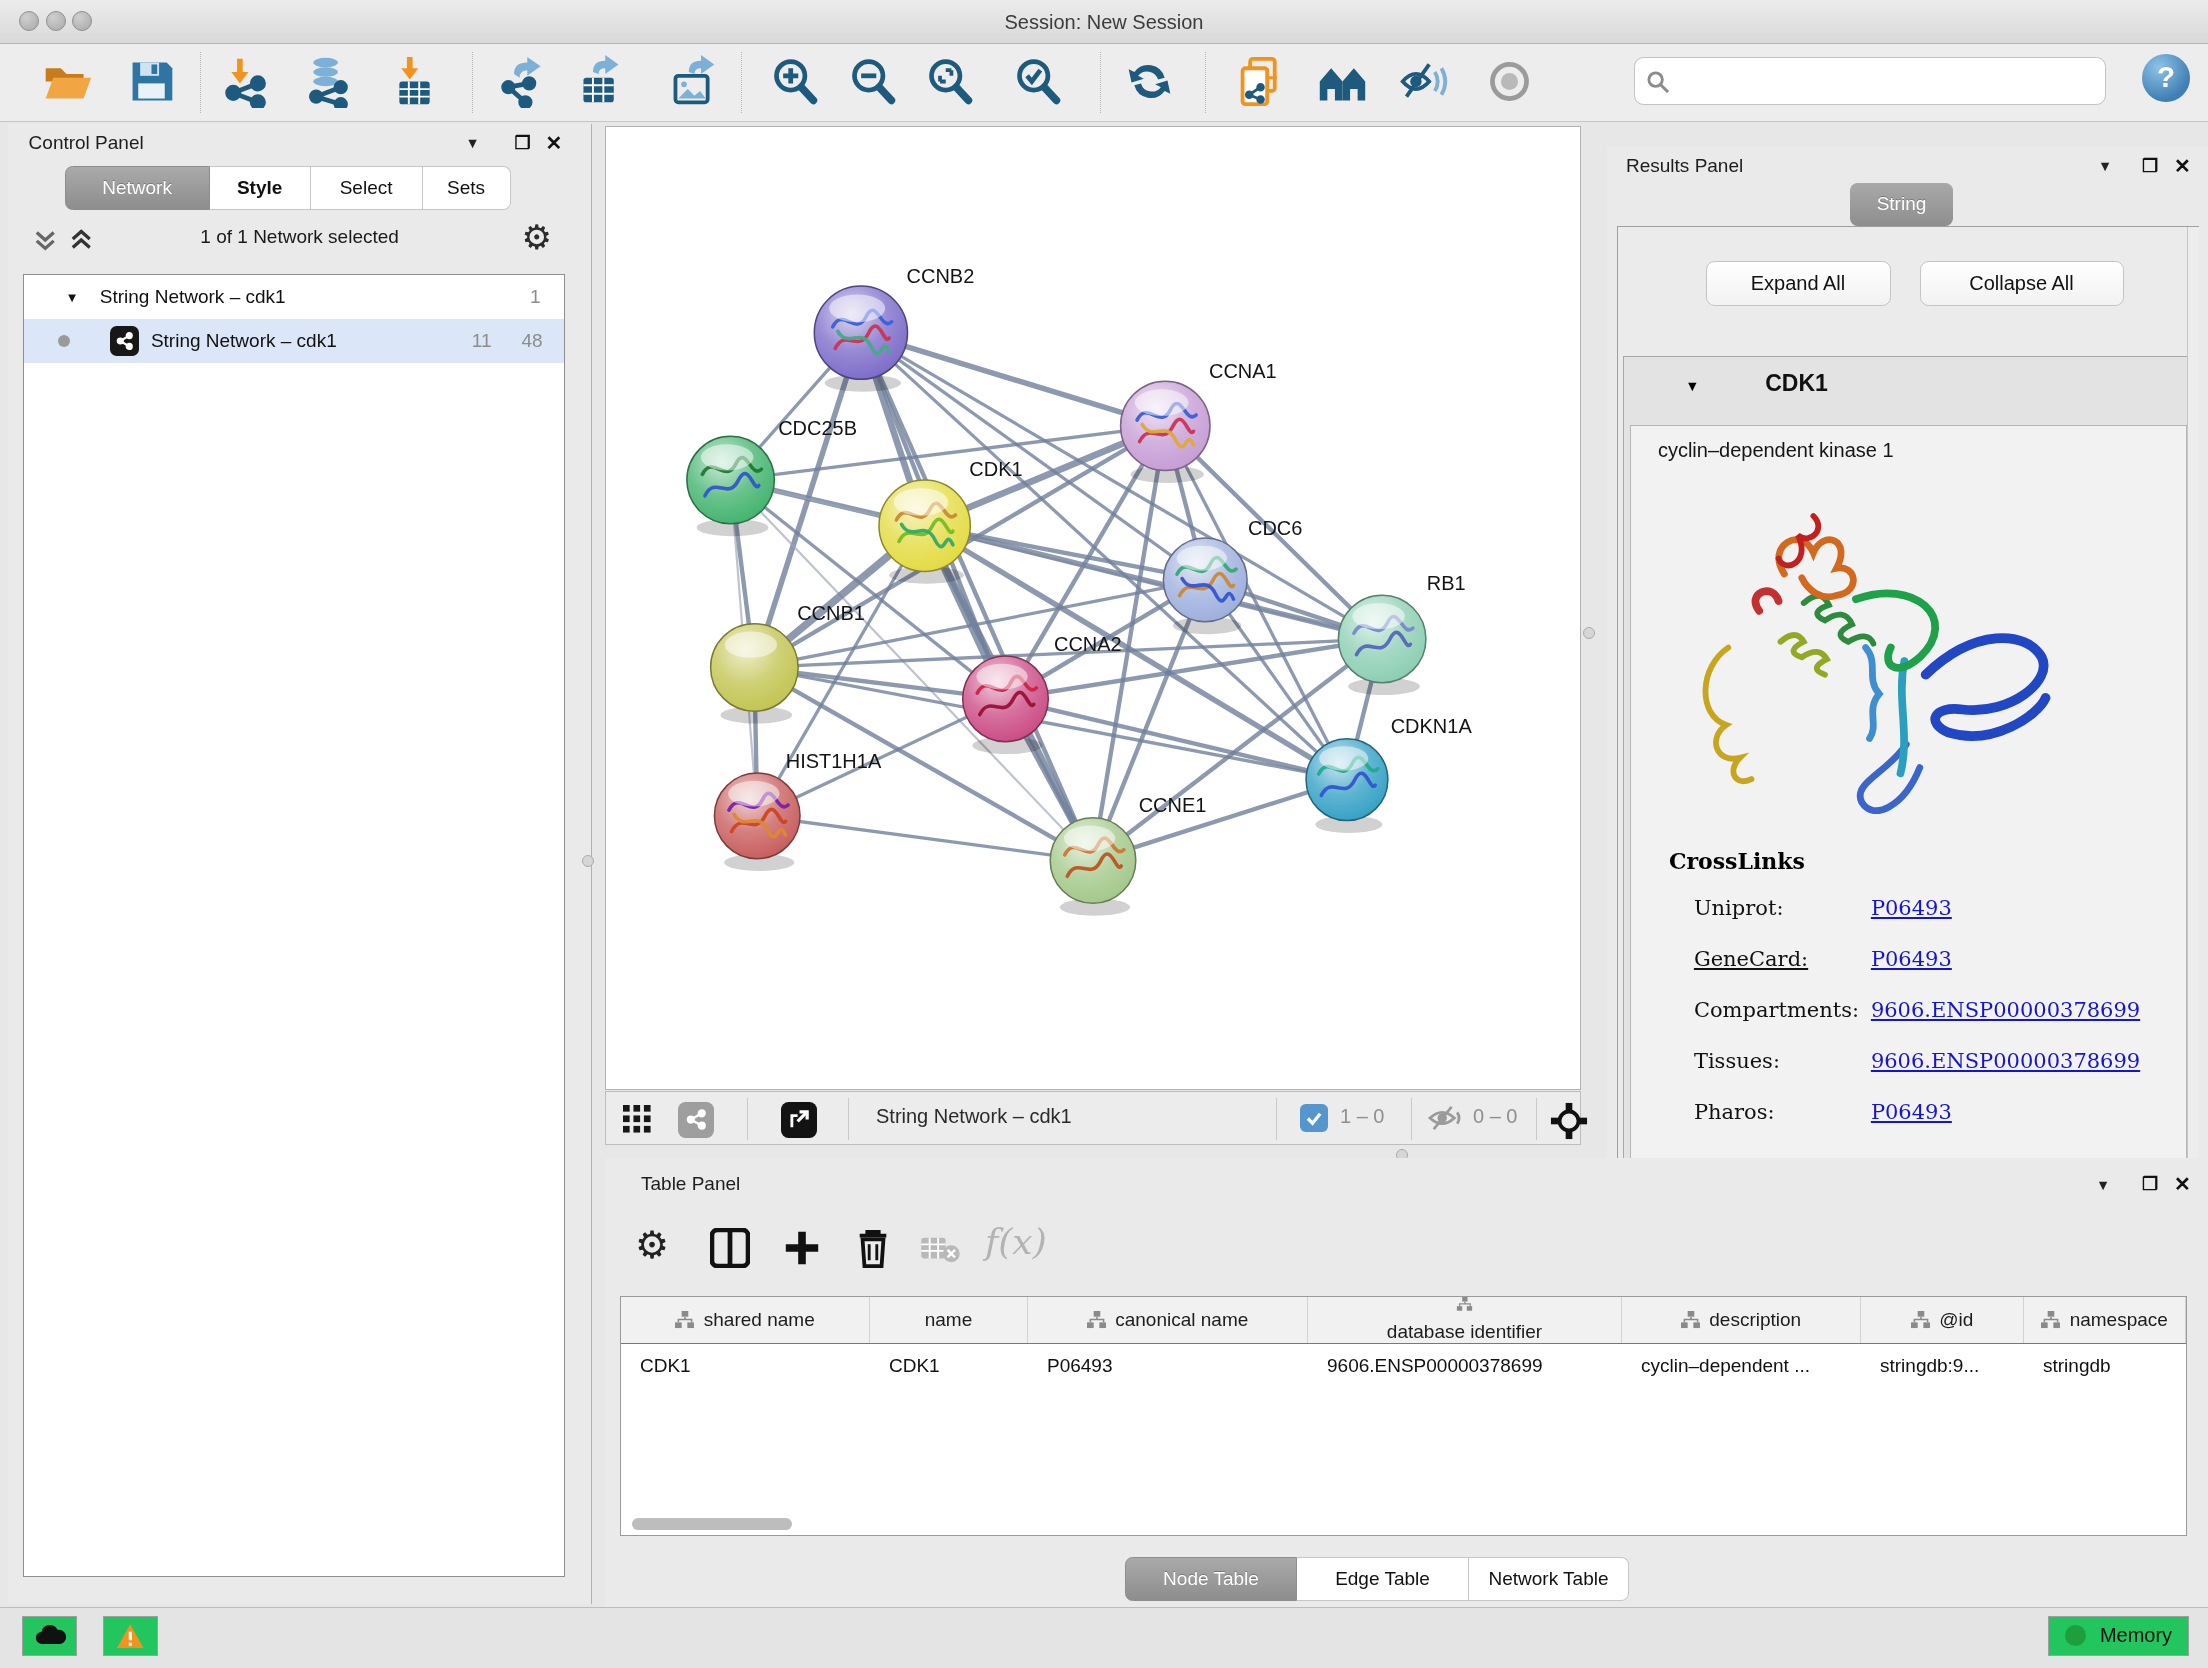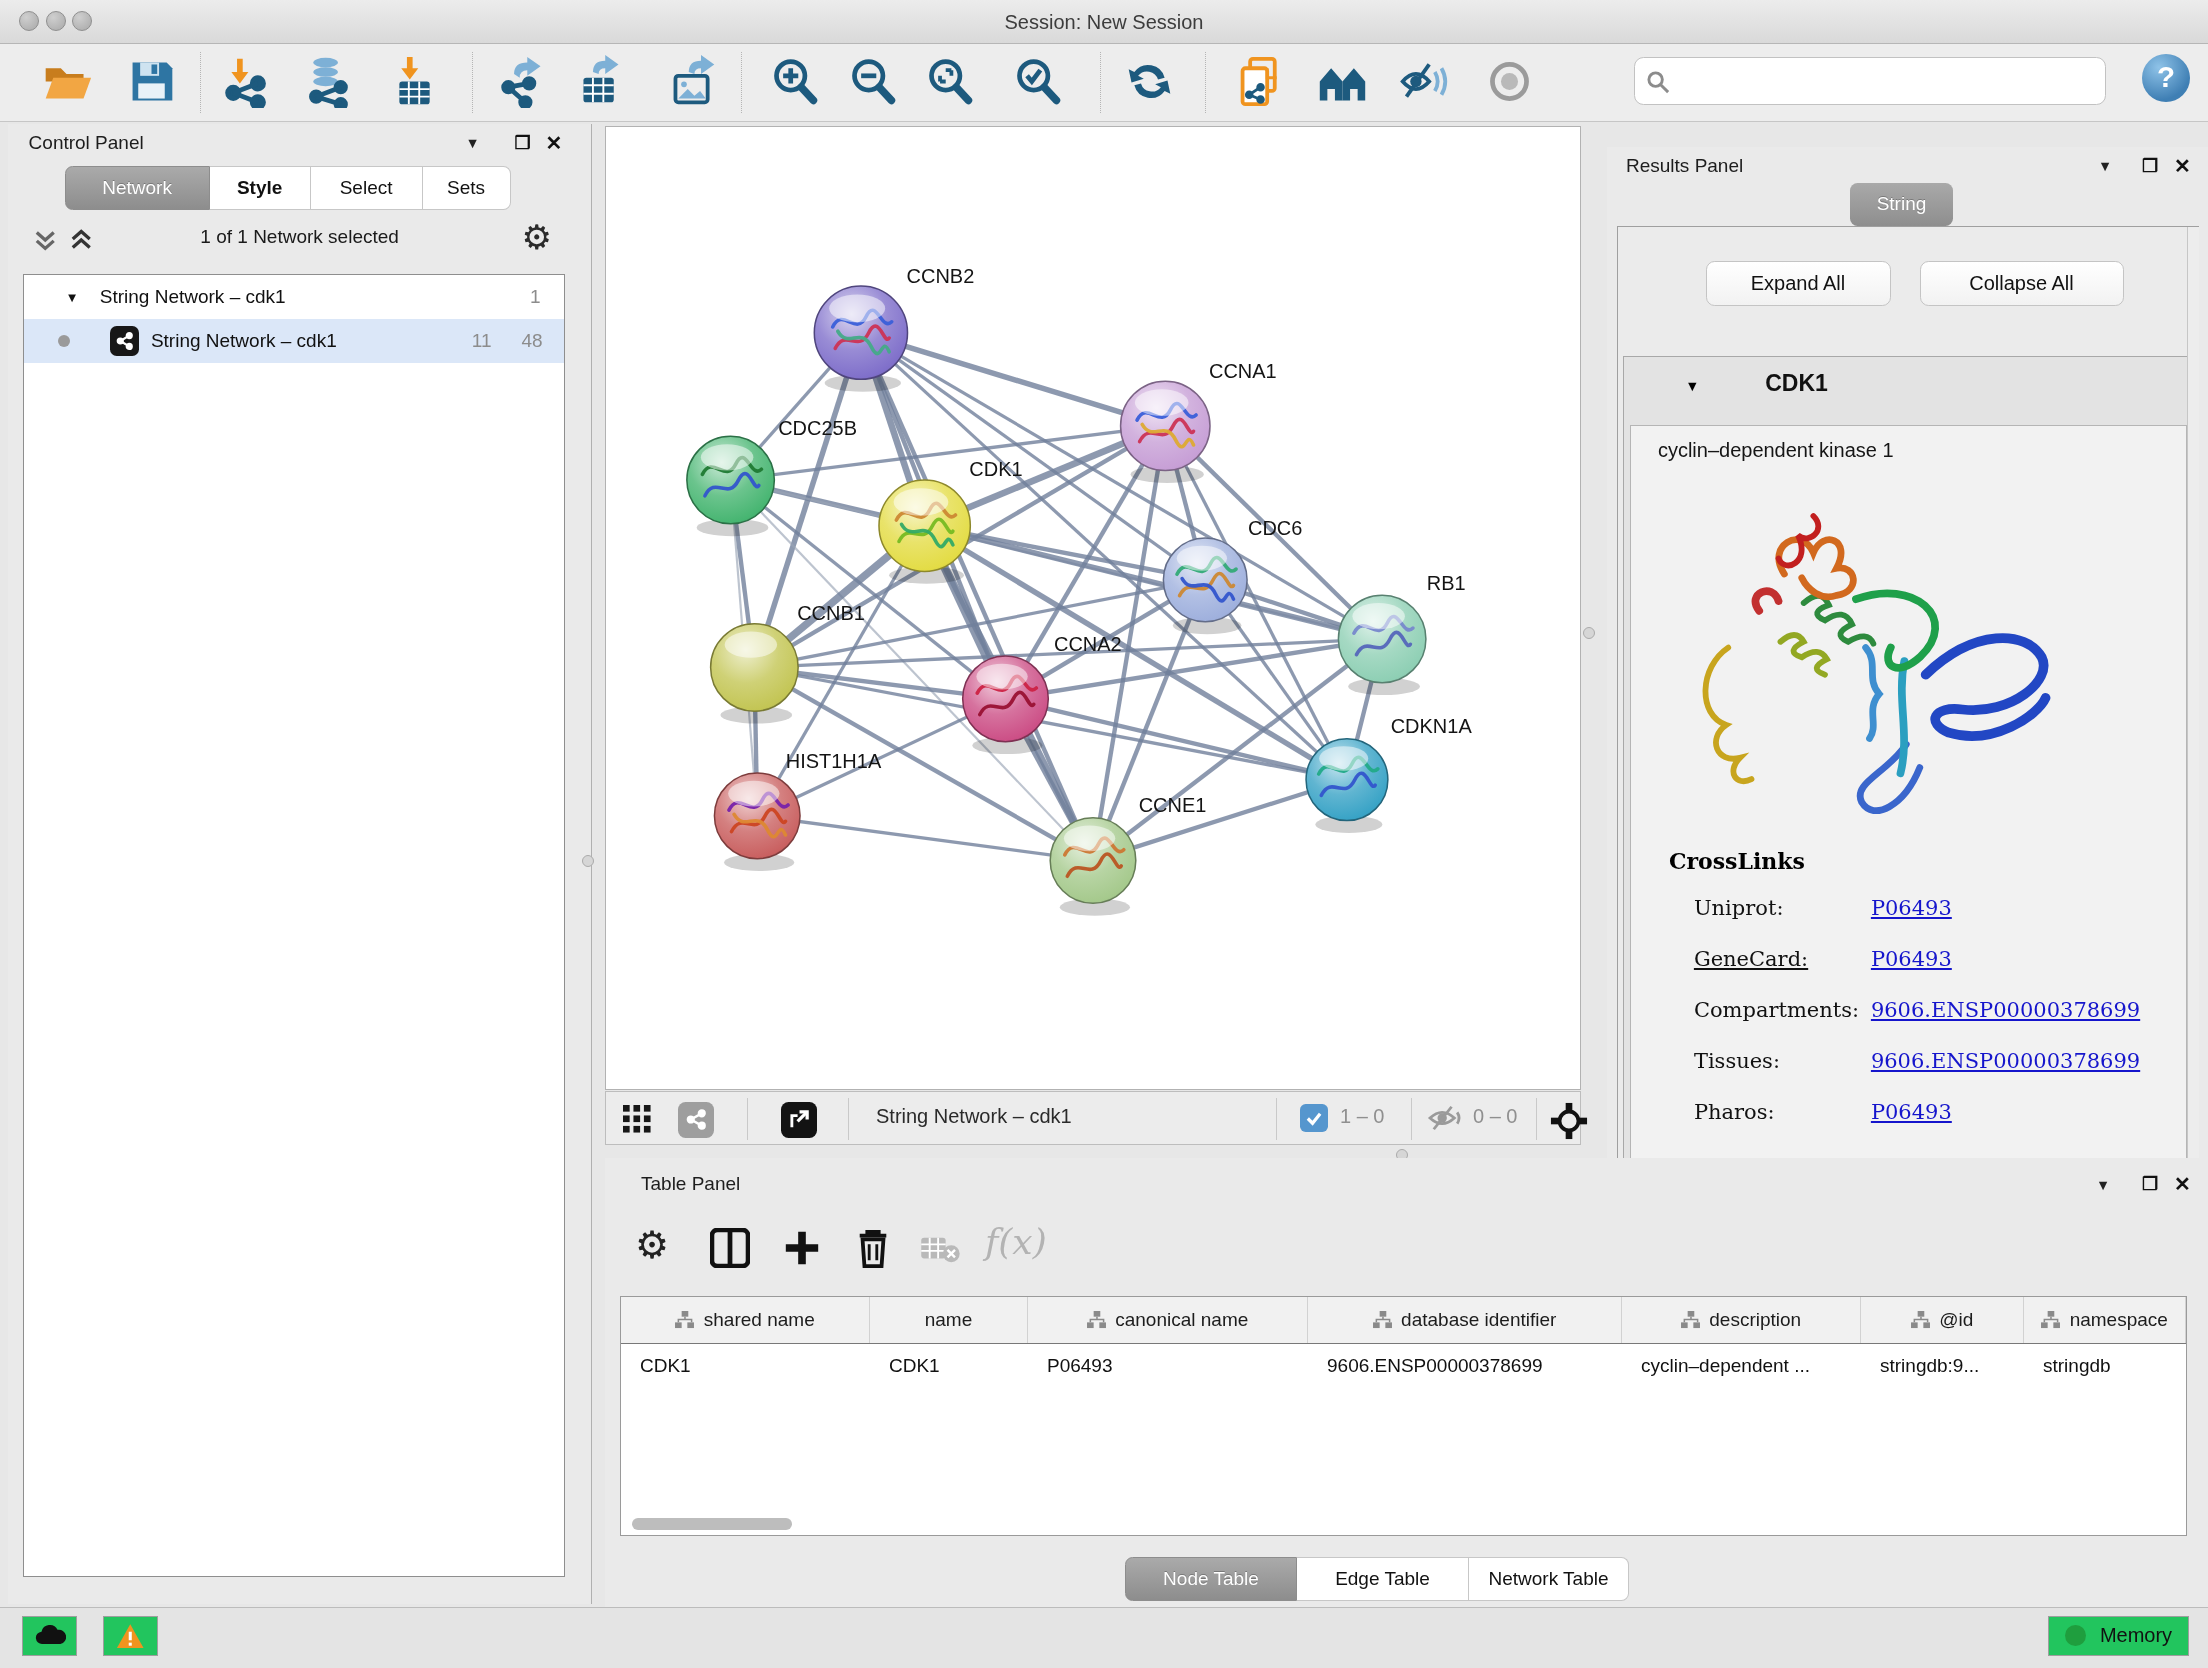--- a/index.html
+++ b/index.html
@@ -722,21 +722,21 @@
           <svg width="19" height="18" viewBox="0 0 20 19">
             <g fill="#8a8a8a">
               <rect x="7" y="0" width="7" height="6"></rect>
               <rect x="0" y="12" width="7" height="6"></rect>
               <rect x="13" y="12" width="7" height="6"></rect>
             </g>
             <path d="M10.5 6 v3 M3.5 12 V9 h14 v3" stroke="#8a8a8a" stroke-width="1.6" fill="none"></path>
           </svg>
           <span>canonical name</span>
         </div>
-        <div class="th" style="width: 314px;">
+        <div class="th" style="width: 314px; flex-direction: column;">
           <svg width="19" height="18" viewBox="0 0 20 19">
             <g fill="#8a8a8a">
               <rect x="7" y="0" width="7" height="6"></rect>
               <rect x="0" y="12" width="7" height="6"></rect>
               <rect x="13" y="12" width="7" height="6"></rect>
             </g>
             <path d="M10.5 6 v3 M3.5 12 V9 h14 v3" stroke="#8a8a8a" stroke-width="1.6" fill="none"></path>
           </svg>
           <span>database identifier</span>
         </div>

